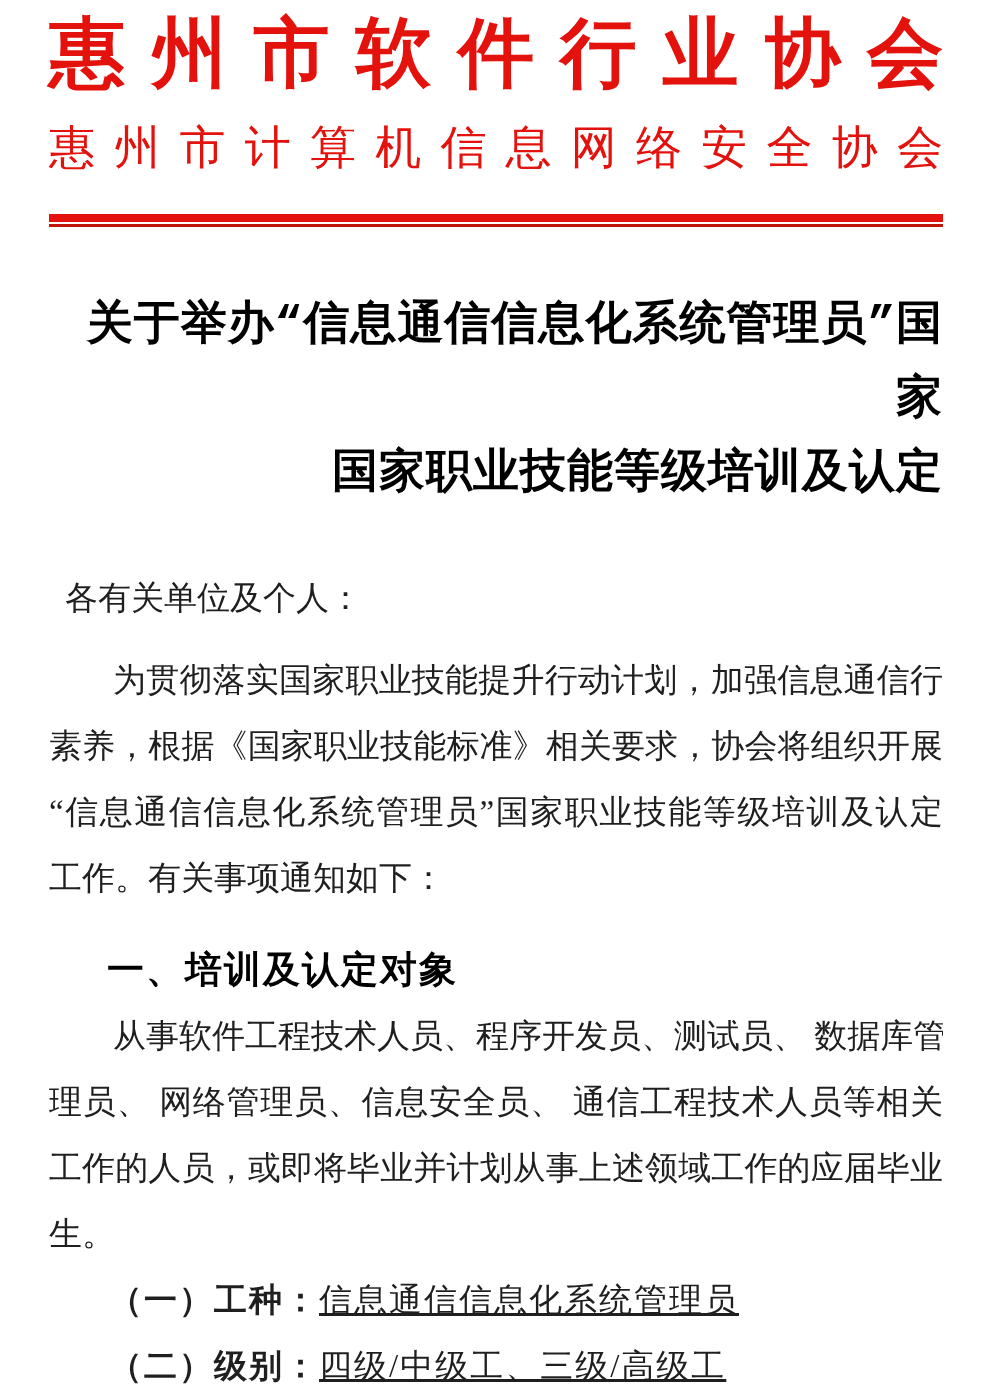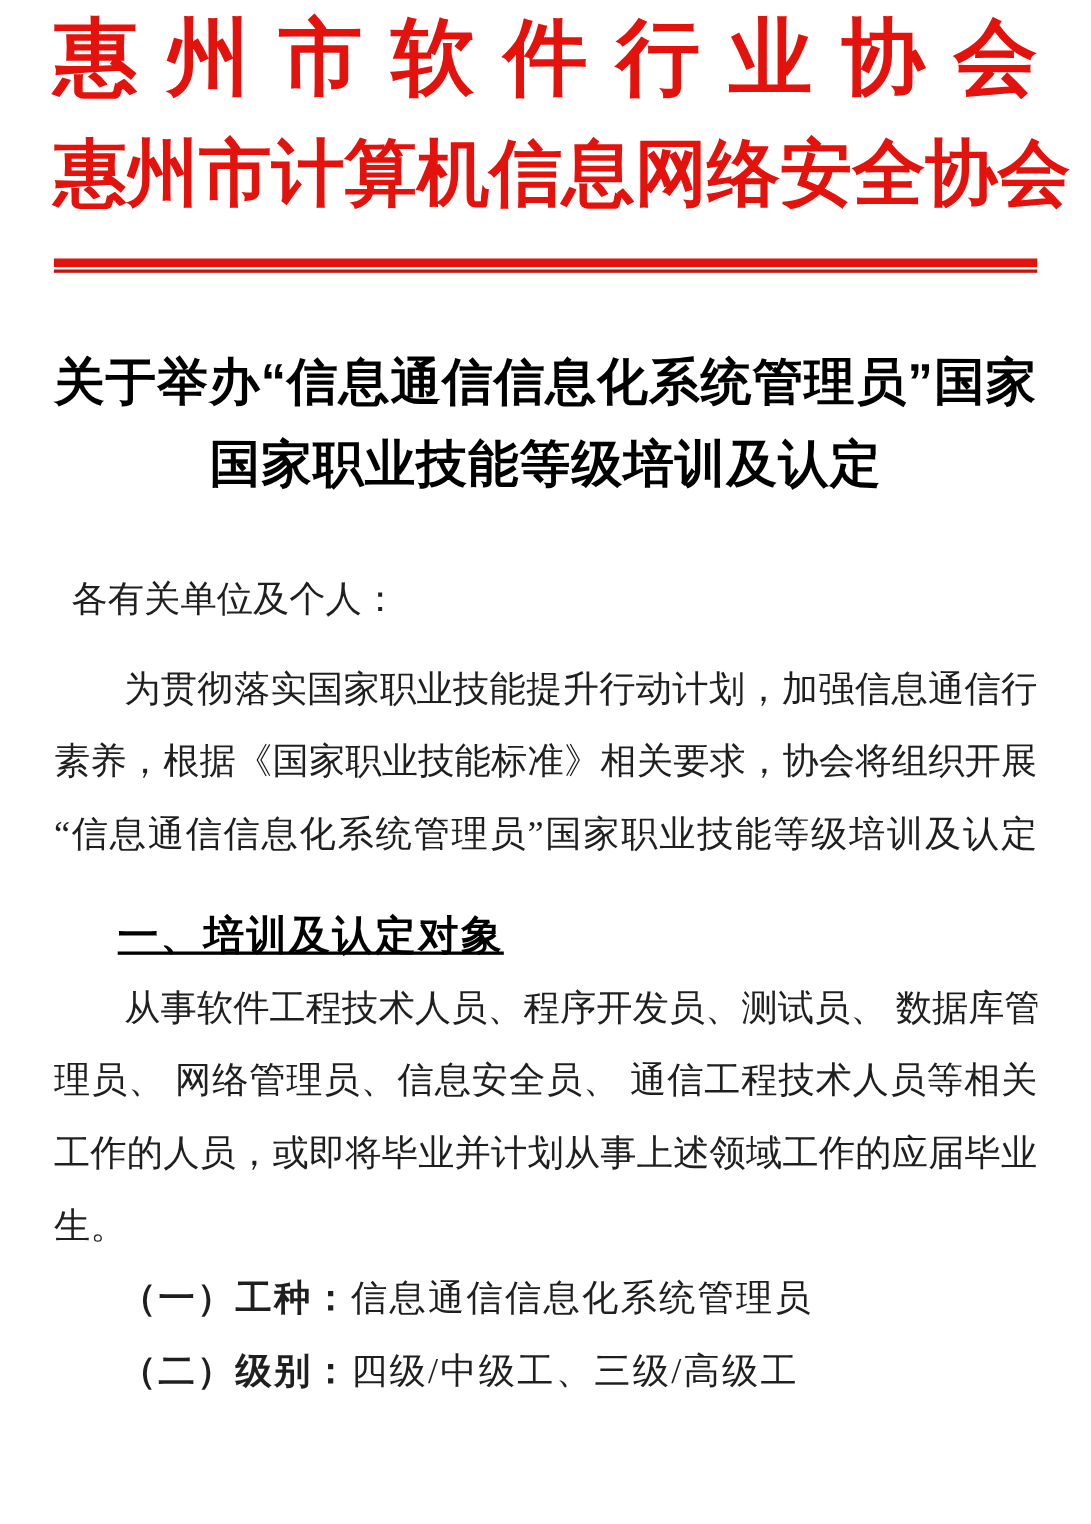--- a/index.html
+++ b/index.html
@@ -27,22 +27,22 @@
     font-size: 76px;
     line-height: 1.05;
     text-align: justify;
     text-align-last: justify;
     white-space: nowrap;
     margin: 0 0 30px 0;
   }
   .org-line2 {
     color: #e3120c;
     font-family: "Liberation Serif", "DejaVu Serif", serif;
-    font-weight: bold;
-    font-size: 66px;
+    font-weight: normal;
+    font-size: 46px;
     line-height: 1.05;
     text-align: justify;
     text-align-last: justify;
     white-space: nowrap;
     margin: 0;
   }
   .rule {
     margin-top: 42px;
   }
   .rule-thick {
@@ -53,26 +53,26 @@
     height: 2px;
     background: #ffffff;
   }
   .rule-thin {
     height: 3px;
     background: #c0150b;
   }
   
   .title {
     margin: 62px 0 0 0;
-    font-family: Liberation Sans, sans-serif;
+    font-family: Liberation Mono, monospace;
     font-weight: 900;
     font-size: 46px;
     line-height: 74px;
     color: #000000;
-    text-align: center;
+    text-align: right;
     letter-spacing: 1px;
   }
   .title .t-line {
     display: block;
   }
   
   .body-text {
     margin-top: 54px;
     font-size: 33px;
     line-height: 66px;
@@ -98,37 +98,37 @@
   .section-heading {
     margin: 26px 0 0 0;
     padding-left: 58px;
     height: 66px;
     line-height: 66px;
     font-family: "Liberation Sans", "DejaVu Sans", sans-serif;
     font-weight: 900;
     font-size: 37px;
     color: #000000;
     letter-spacing: 2px;
-    text-decoration: underline;
   }
   .para {
     margin: 0;
   }
   .item {
     height: 66px;
     line-height: 66px;
     padding-left: 60px;
     white-space: nowrap;
   }
   .item-label {
     font-weight: bold;
     letter-spacing: 2px;
   }
   .item-value {
     letter-spacing: 2px;
+    text-decoration: underline;
   }
 </style>
 </head>
 <body>
 
 <div class="page">
 
   <header>
     <div class="org-line1">惠州市软件行业协会</div>
     <div class="org-line2">惠州市计算机信息网络安全协会</div>
@@ -145,20 +145,21 @@
   </h1>
 
   <main class="body-text">
 
     <p class="bline salutation">各有关单位及个人：</p>
 
     <div class="para">
       <span class="bline fill indent">为贯彻落实国家职业技能提升行动计划，加强信息通信行</span>
       <span class="bline fill">素养，根据《国家职业技能标准》相关要求，协会将组织开展</span>
       <span class="bline fill">“信息通信信息化系统管理员”国家职业技能等级培训及认定</span>
+      <span class="bline">工作。有关事项通知如下：</span>
     </div>
 
     <h2 class="section-heading">一、培训及认定对象</h2>
 
     <div class="para">
       <span class="bline fill indent">从事软件工程技术人员、程序开发员、测试员、 数据库管</span>
       <span class="bline fill">理员、 网络管理员、信息安全员、 通信工程技术人员等相关</span>
       <span class="bline fill">工作的人员，或即将毕业并计划从事上述领域工作的应届毕业</span>
       <span class="bline">生。</span>
     </div>

